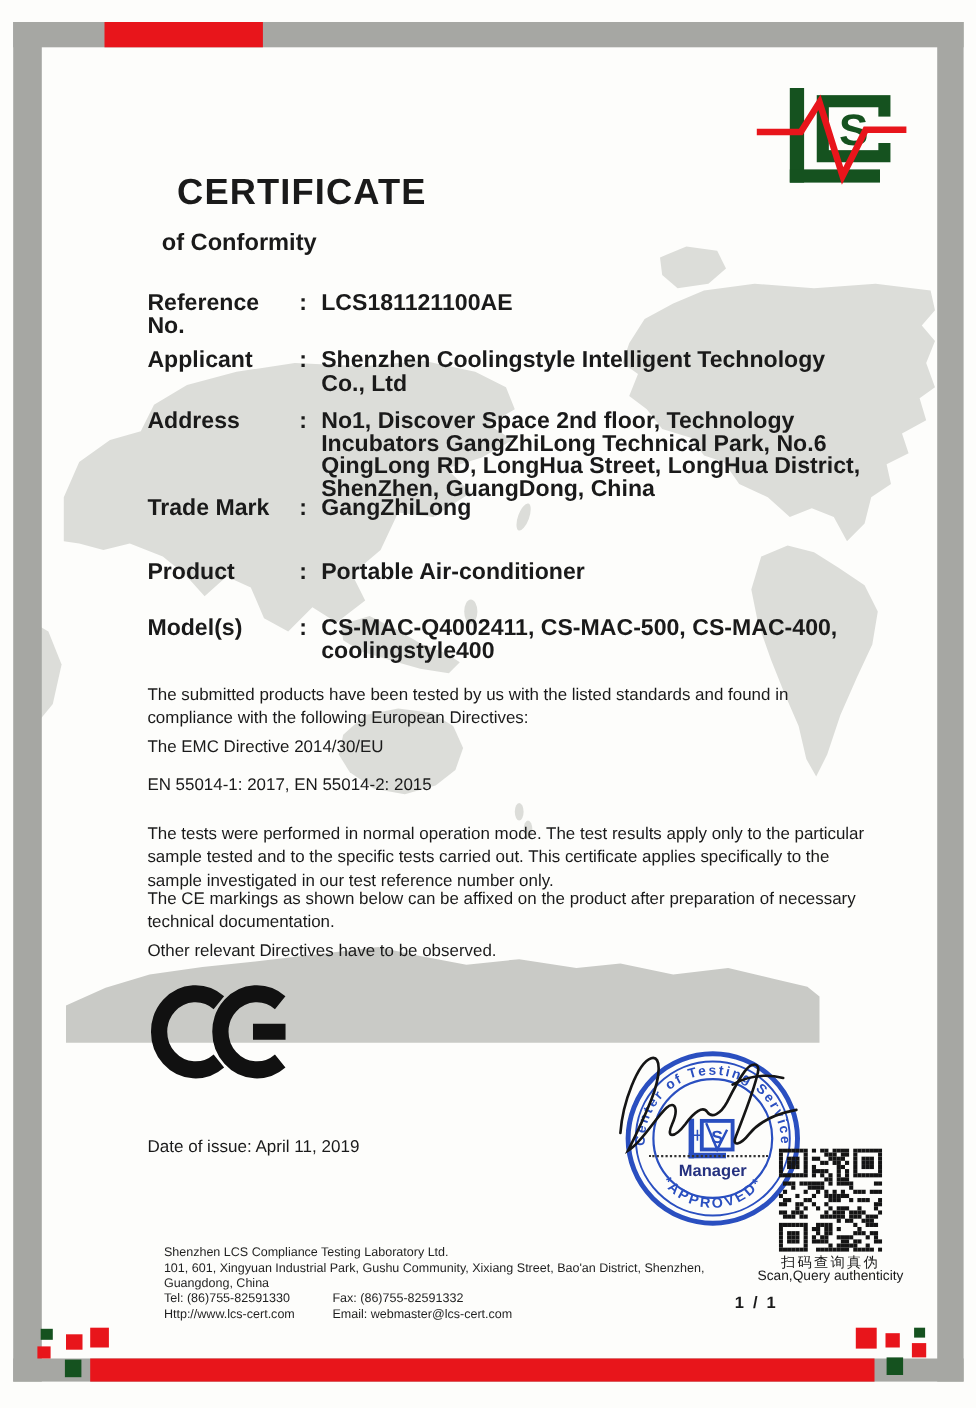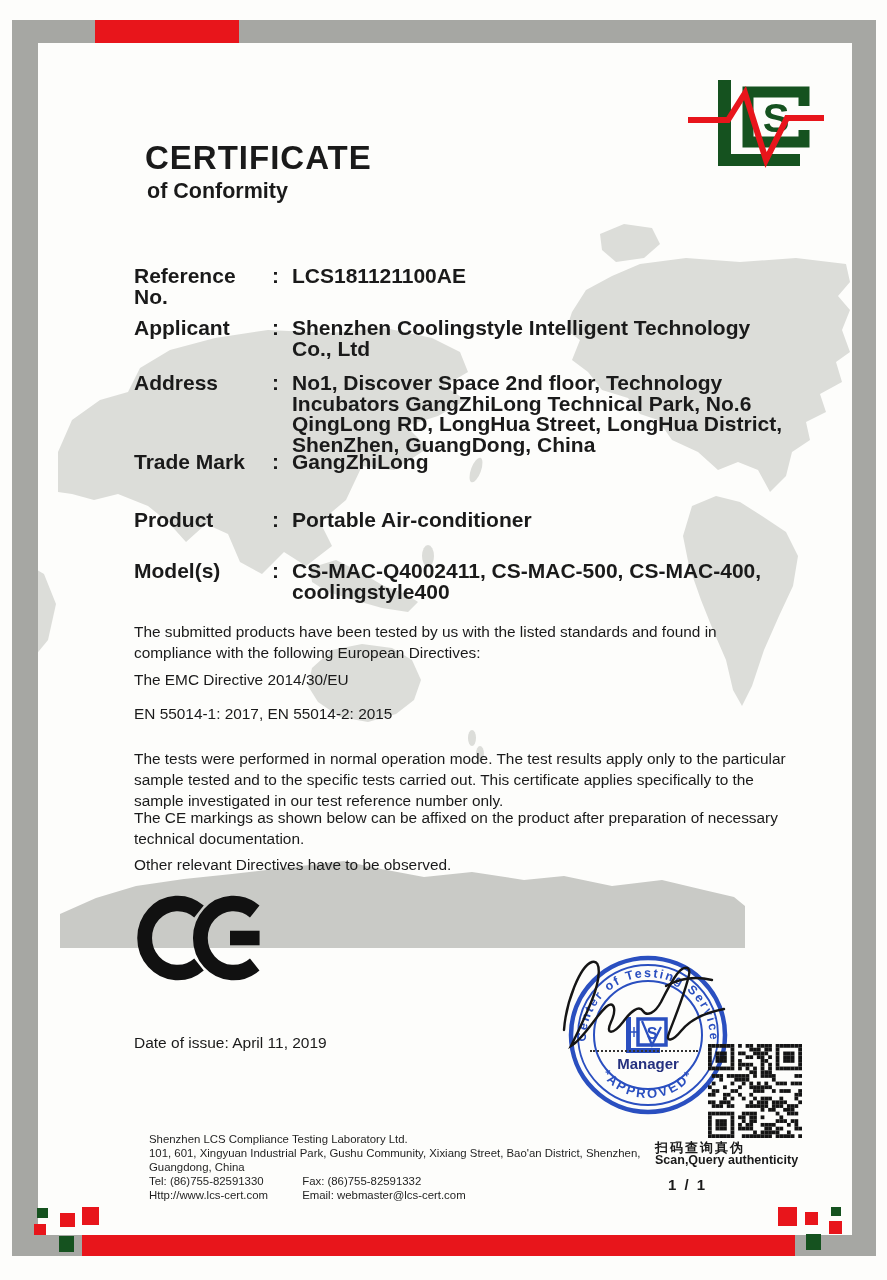--- a/index.html
+++ b/index.html
@@ -8,31 +8,31 @@
     background:#fdfdfb;color:#1a1a1a;
     font-family:"Liberation Sans",sans-serif;
   }
   .bar{position:absolute;background:#a6a7a3;z-index:3}
   .redfill{background:#e8151b}
   .greenfill{background:#15521f}
   .sq{position:absolute;z-index:4}
   .map{position:absolute;left:0;top:0;z-index:1;pointer-events:none}
   .t{position:absolute;z-index:5}
   #title-block{left:145px;top:140px}
-  .title-main{font-size:33px;font-weight:bold;letter-spacing:1px;line-height:36px;margin:0}
+  .title-main{font-size:33px;font-weight:bold;letter-spacing:1px;line-height:36px;margin:16px}
   .title-sub{font-size:21.5px;font-weight:bold;margin:3px 0 0 2px}
   .frow{position:absolute;left:134px;display:flex;font-weight:bold;font-size:21px;line-height:20.5px;z-index:5}
   .flabel{width:138px;flex:none}
   .fcolon{width:20px;flex:none}
   .fvalue{width:492px}
   .para{position:absolute;left:134px;width:662px;font-size:15.4px;line-height:21px;z-index:5}
   .bold{font-weight:normal}
   .foot{position:absolute;left:149px;top:1132px;font-size:11.4px;line-height:14px;color:#1f1f1f;z-index:5}
   .fcol{display:inline-block;width:150px}
-  .qr-caption{position:absolute;left:655px;width:200px;text-align:left;font-weight:bold;z-index:5}
+  .qr-caption{position:absolute;left:655px;width:200px;text-align:center;font-weight:normal;z-index:5}
   .dotline{position:absolute;left:590px;top:1050px;width:108px;border-top:2px dotted #333;z-index:6}
   #page-num{left:668px;top:1176px;font-size:15px;font-weight:bold;letter-spacing:2px}
   #date-line{left:134px;top:1034px;font-size:15.5px;font-weight:normal}
   svg text{font-family:"Liberation Sans",sans-serif}
 </style>
 </head>
 <body>
 
 <svg class="map" width="887" height="1280" viewBox="0 0 887 1280">
   <g fill="#dcddd9">

